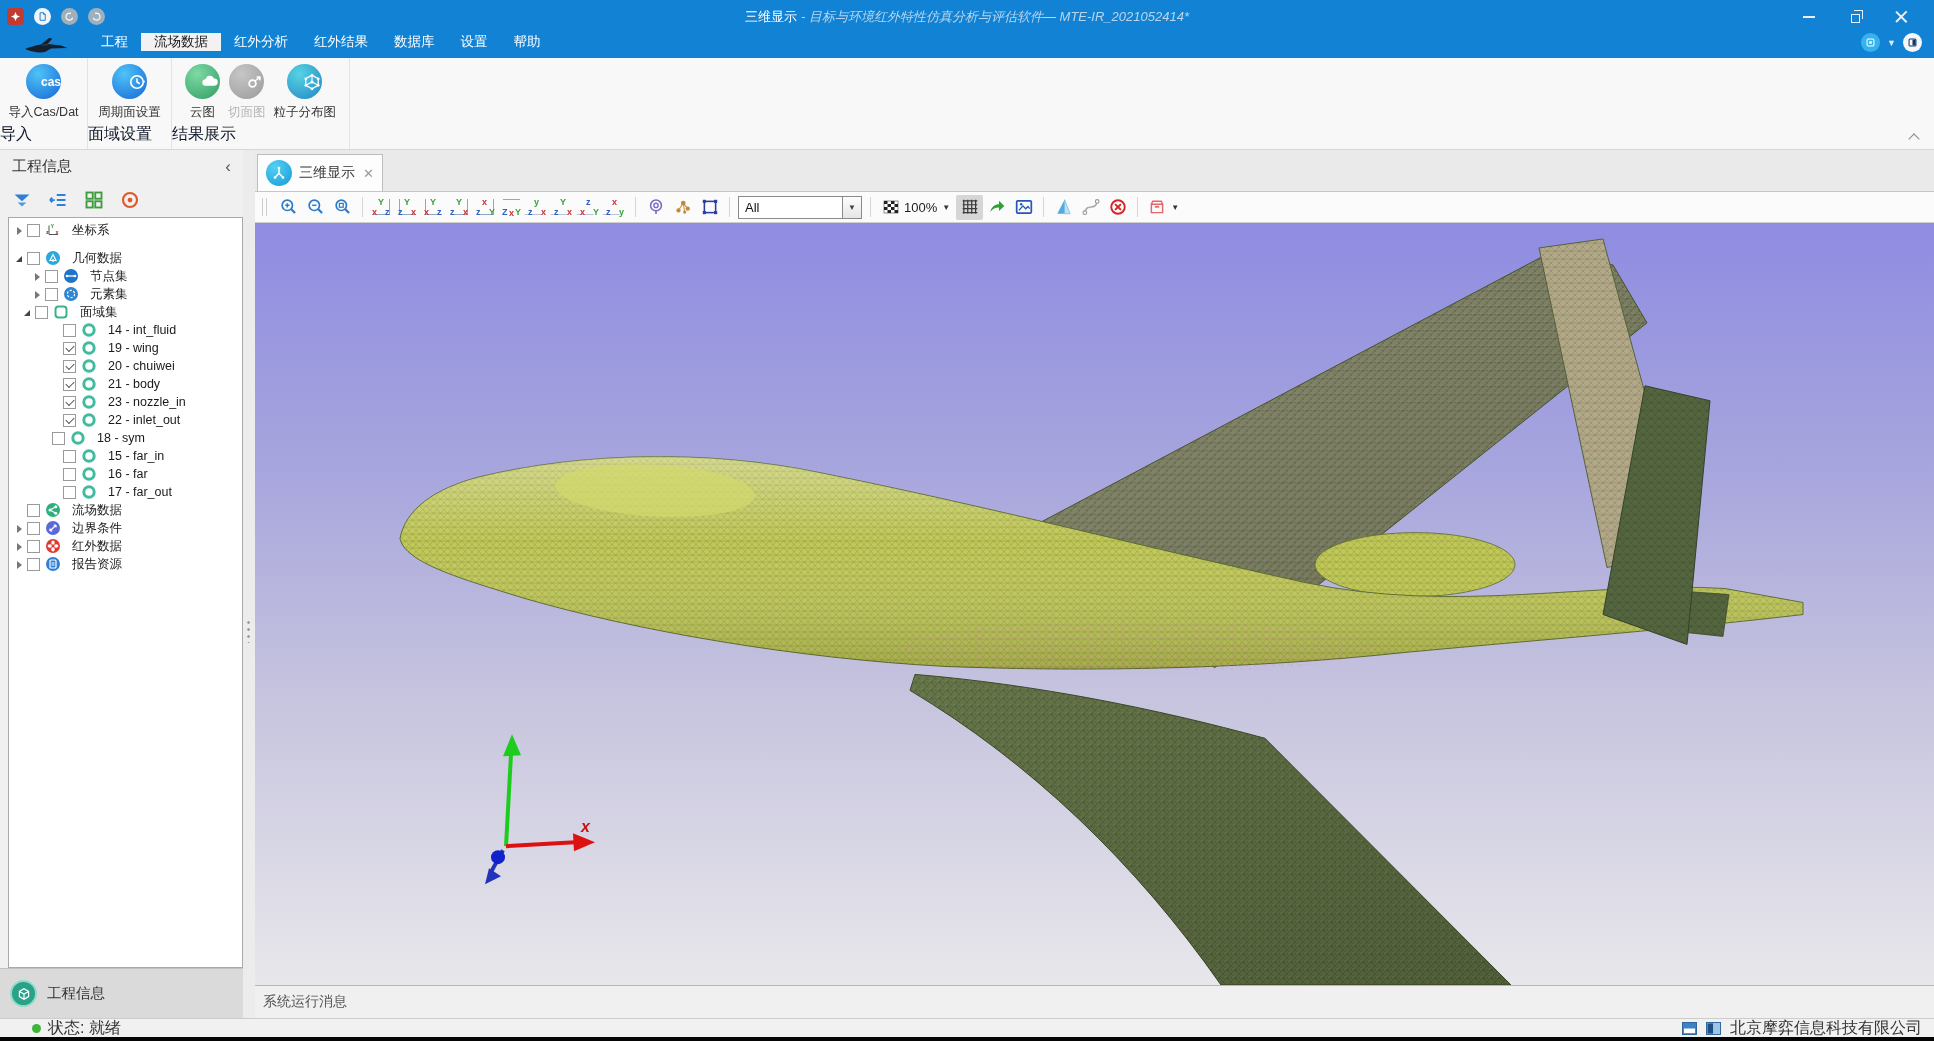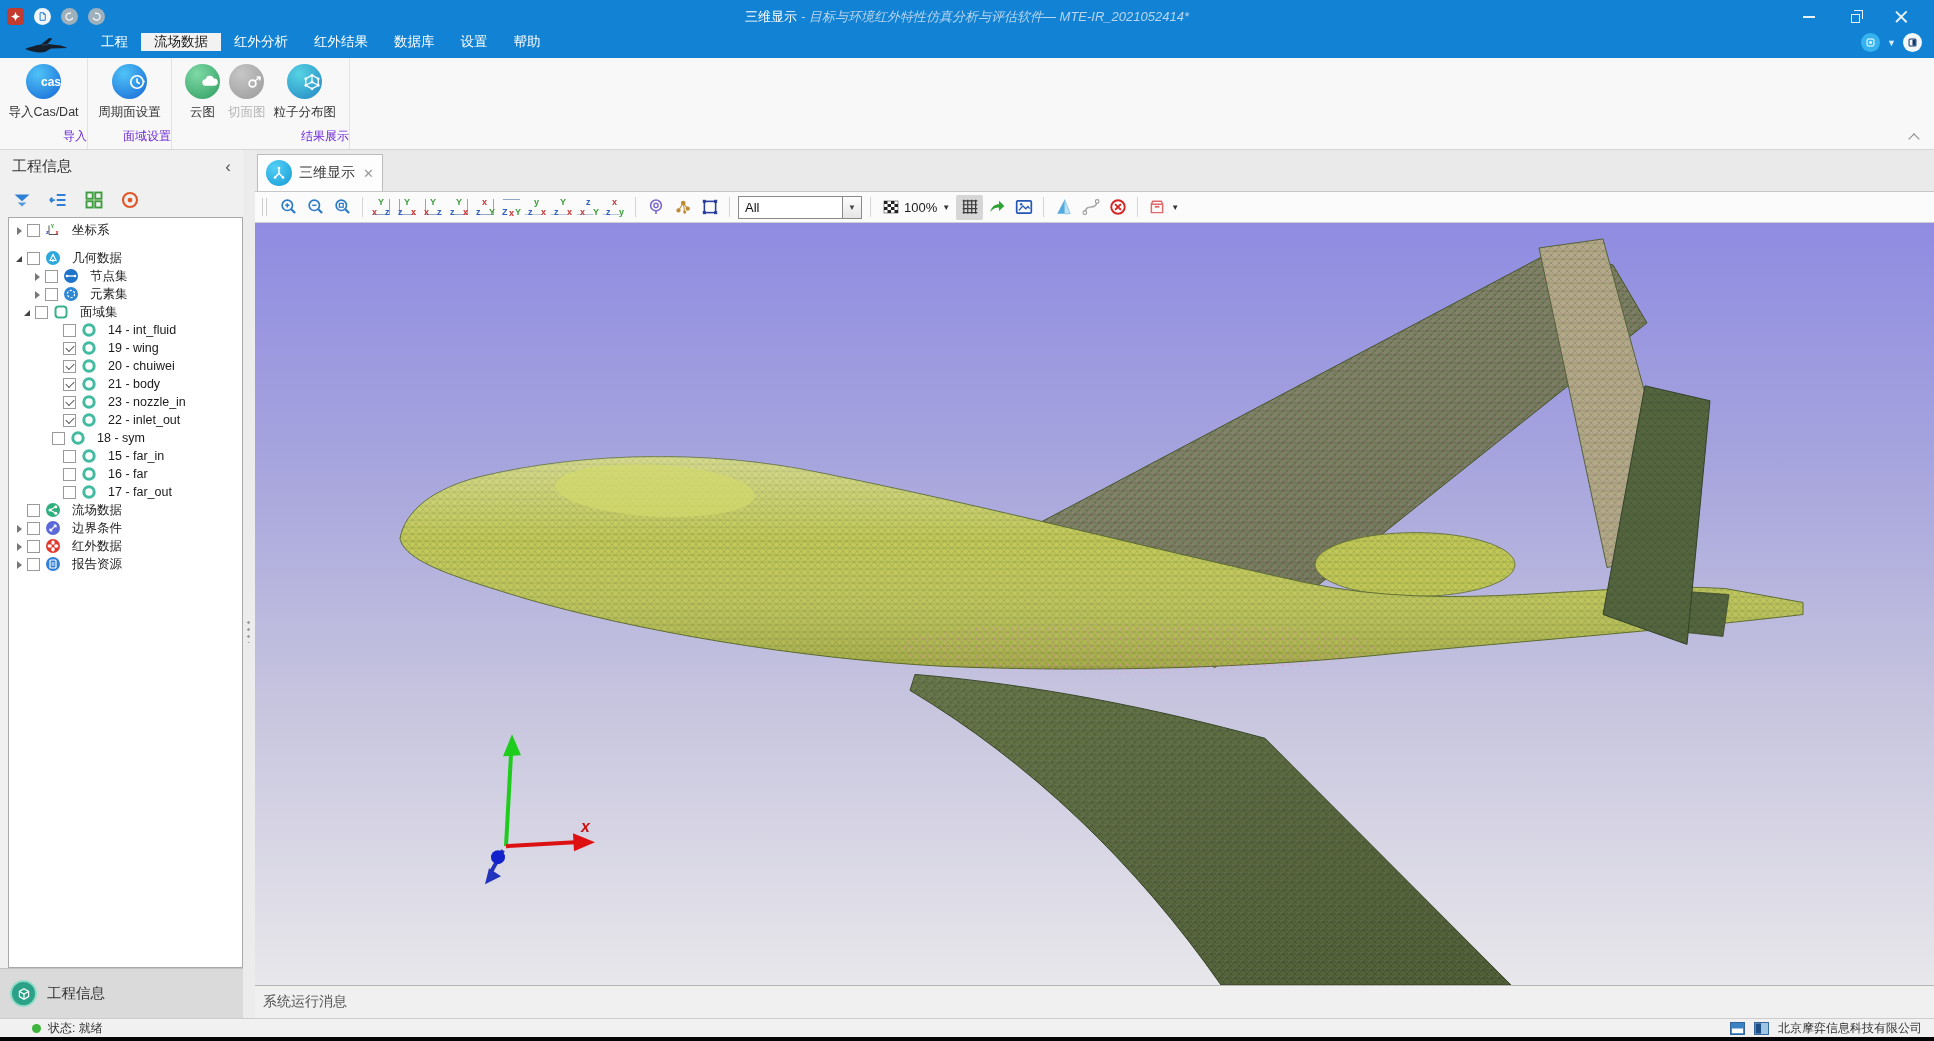--- a/index.html
+++ b/index.html
@@ -39,21 +39,21 @@
   .rgroup { position:relative; border-right:1px solid #e3e3e3; display:flex; justify-content:center; padding-top:4px; }
   .rbtn { display:flex; flex-direction:column; align-items:center; cursor:pointer; padding:0 4px; }
   .rbtn .circ { width:35px; height:35px; border-radius:50%; margin-top:2px; display:flex; align-items:center; justify-content:flex-end; flex:none; }
   .circ-cas, .circ-clock { background:radial-gradient(circle at 35% 28%, #4fc3f7, #1566d6); }
   .circ-cloud { background:radial-gradient(circle at 35% 28%, #7ed9a5, #2f9d62); }
   .circ-slice { background:radial-gradient(circle at 35% 28%, #c6c6c6, #9a9a9a); }
   .circ-particle { background:radial-gradient(circle at 35% 28%, #56d3e4, #2286c3); }
   .circ-cas span { color:#fff; font-size:12px; font-weight:bold; }
   .rbtn .lbl { font-size:12.5px; color:#333; margin-top:5px; white-space:nowrap; }
   .rbtn.disabled .lbl { color:#b4b4b4; }
-  .glabel { position:absolute; bottom:4px; left:0; width:100%; text-align:right; font-size:12px; color:#6d28d9; pointer-events:none; }
+  .glabel { position:absolute; bottom:4px; left:0; width:100%; text-align:left; font-size:16px; color:#0f172a; pointer-events:none; }
   .ribbon-collapse { position:absolute; right:14px; bottom:8px; width:12px; height:8px; cursor:pointer; }
   .ribbon-collapse::before { content:''; position:absolute; left:2px; top:2px; width:7px; height:7px; border-left:1.6px solid #888; border-top:1.6px solid #888; transform:rotate(45deg); }
 
   
   .main { flex:1; display:flex; min-height:0; }
   .left-panel { width:243px; background:#f0f0f0; display:flex; flex-direction:column; flex:none; }
   .panel-header { height:33px; display:flex; align-items:center; padding:0 12px; font-size:15px; color:#333; flex:none; }
   .collapse-btn { margin-left:auto; color:#555; font-size:17px; line-height:1; cursor:pointer; }
   .panel-tools { height:34px; display:flex; align-items:center; gap:13px; padding-left:10px; flex:none; }
   .ptool { width:23px; height:23px; display:flex; align-items:center; justify-content:center; cursor:pointer; }
@@ -99,21 +99,21 @@
   .vt-iconarrow { display:flex; align-items:center; gap:5px; padding:0 4px; cursor:pointer; flex:none; }
 
   .viewport { flex:1; position:relative; overflow:hidden;
      background:linear-gradient(180deg, #8f8ce2 0%, #a7a5dd 32%, #c6c4de 62%, #e8e7eb 100%);
      border-bottom:1px solid #b5b5b5; }
   .viewport svg.scene { position:absolute; inset:0; width:100%; height:100%; }
 
   .messagebar { height:32px; background:#f0f0f0; display:flex; align-items:center; padding-left:8px; font-size:14px; color:#555; flex:none; }
 
   
-  .statusbar { height:19px; background:#f1f1f1; border-top:1px solid #cccccc; display:flex; align-items:center; font-size:12px; color:#333; padding:0 12px; flex:none; }
+  .statusbar { height:19px; background:#f1f1f1; border-top:1px solid #cccccc; display:flex; align-items:center; font-size:16px; color:#333; padding:0 12px; flex:none; }
   .status-left { display:flex; align-items:center; gap:7px; margin-left:20px; }
   .dot { width:9px; height:9px; border-radius:50%; }
   .status-right { margin-left:auto; display:flex; align-items:center; gap:9px; }
   .sb-ic { width:15px; height:13px; cursor:pointer; }
   .bottomstrip { height:4px; background:#050505; flex:none; }
 </style>
 </head>
 <body>
 
 <svg width="0" height="0" style="position:absolute" aria-hidden="true">

